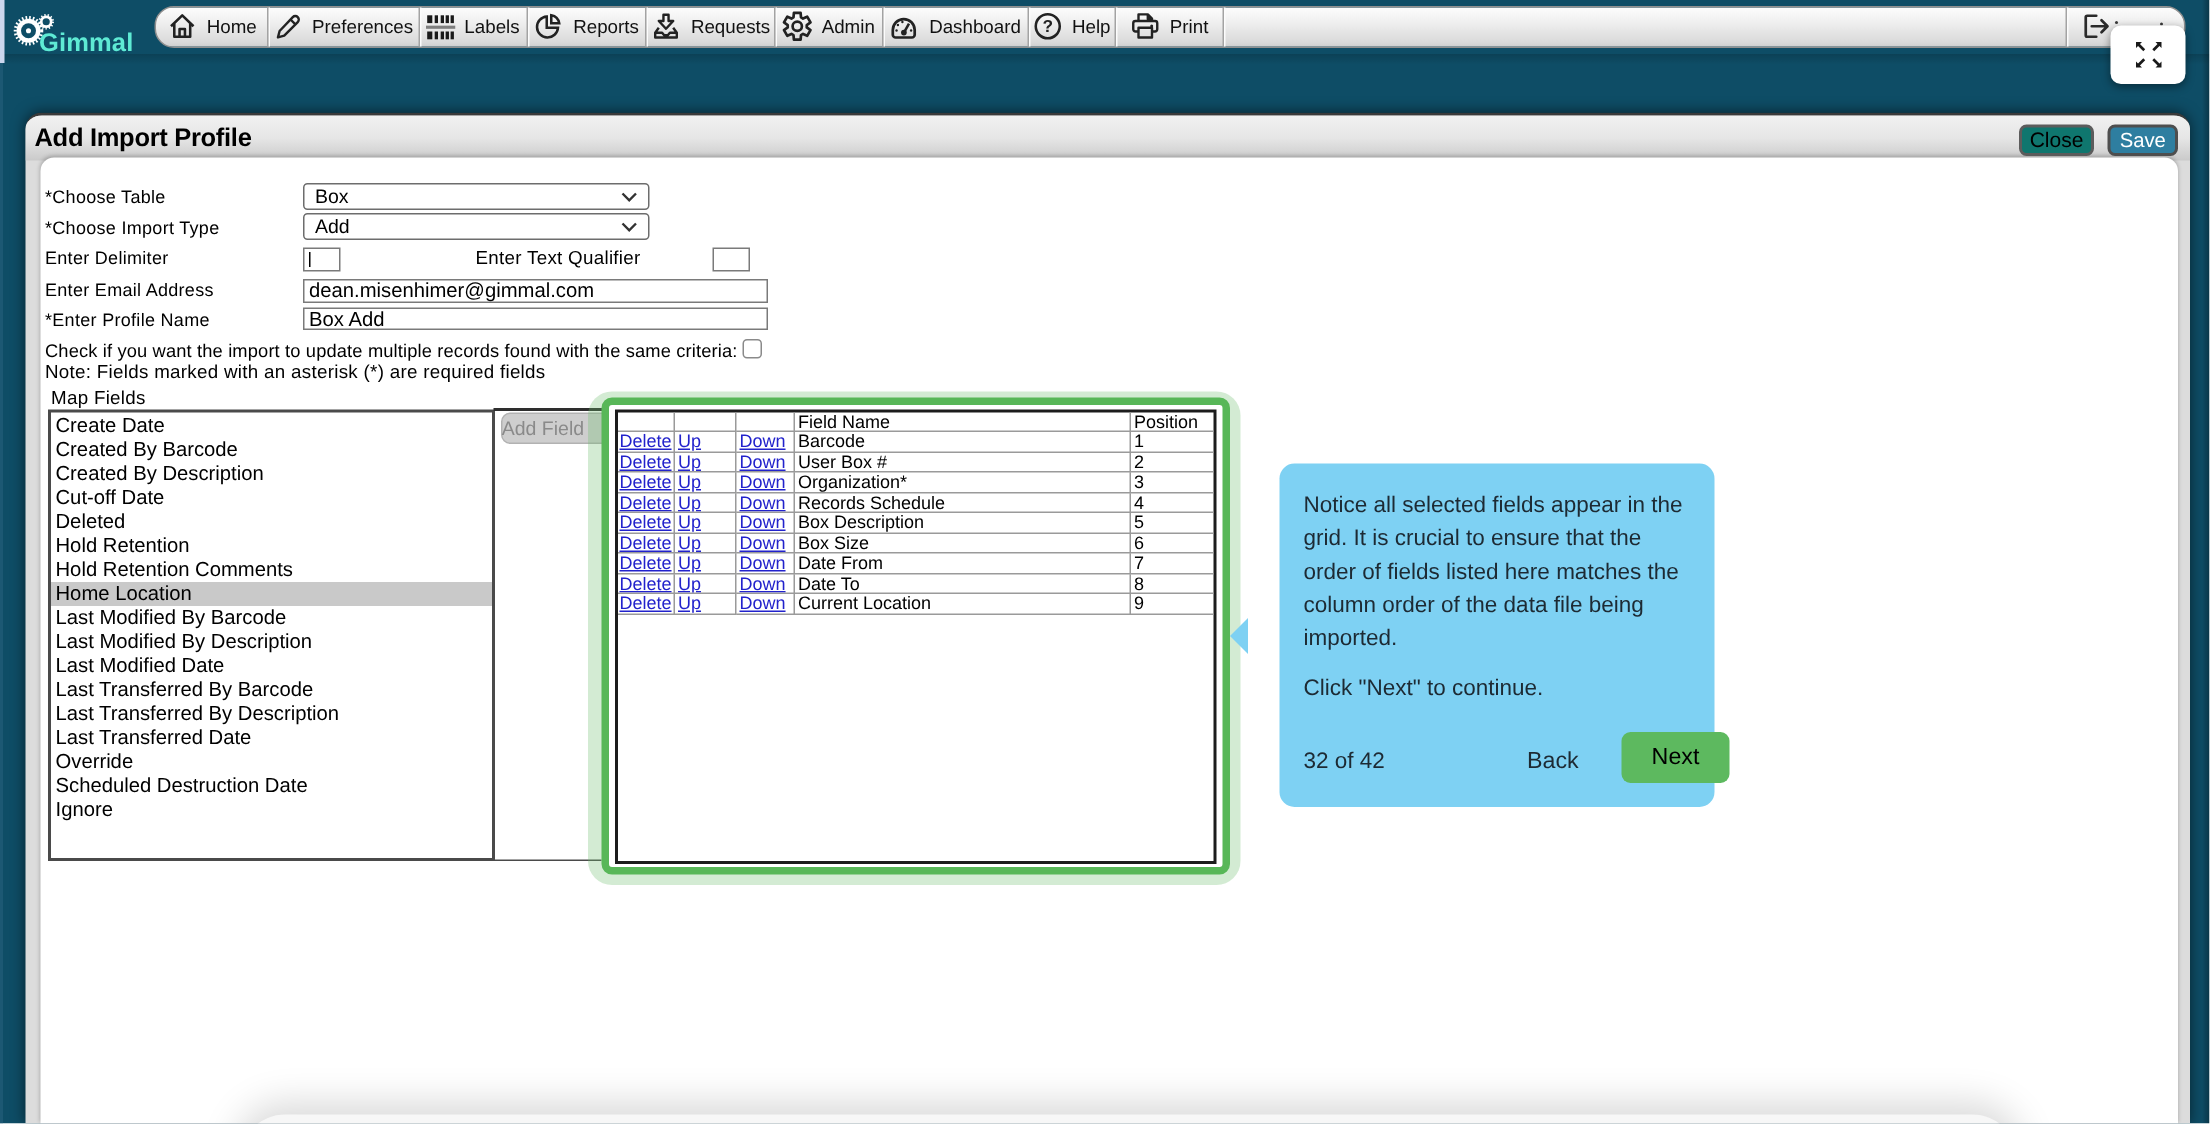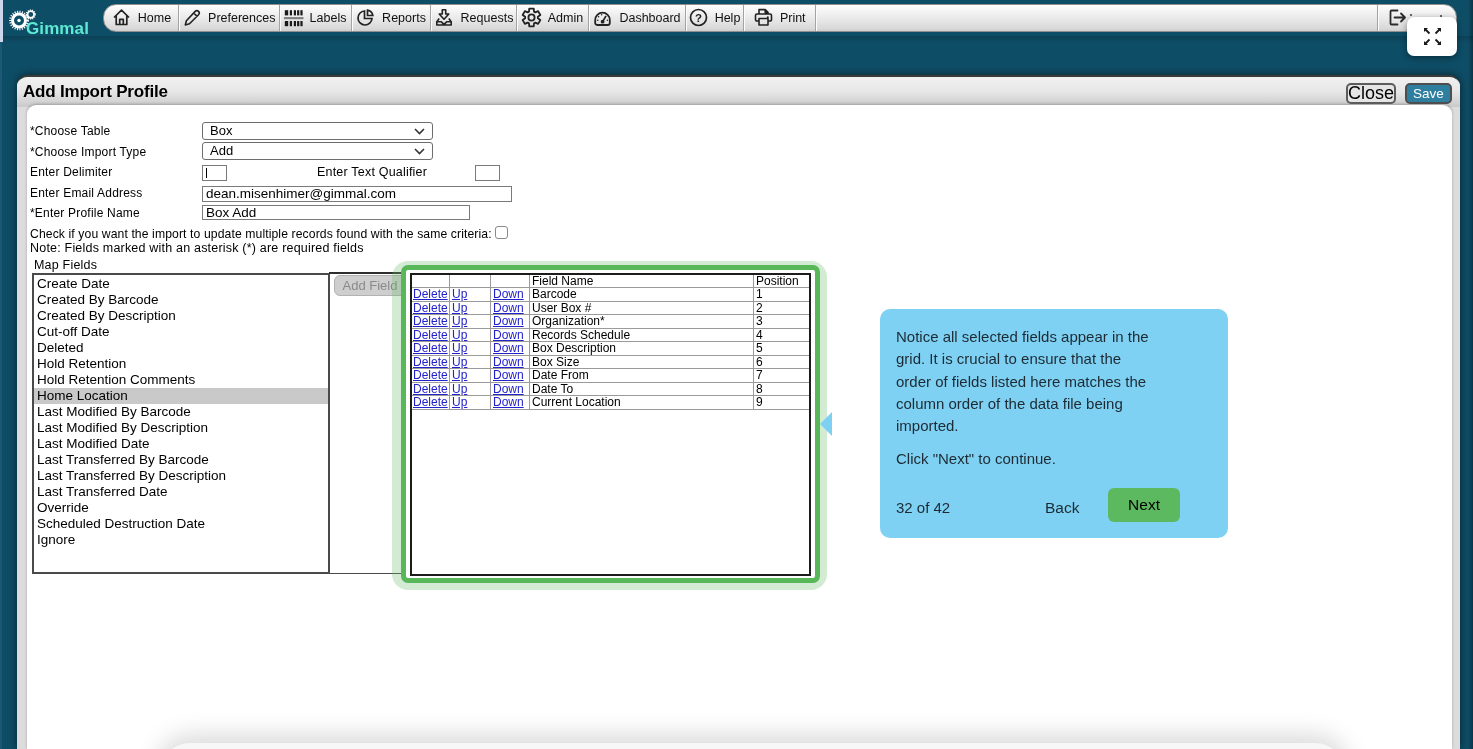--- a/index.html
+++ b/index.html
@@ -26,53 +26,53 @@
 
 
 #fsbox { left:1407px; top:17px; width:50px; height:39px; background:#ffffff; border-radius:7px; box-shadow:0 2px 6px rgba(0,0,0,0.4); }
 #fsbox svg { position:absolute; left:14px; top:8px; }
 
 
 #dialog { left:17px; top:75px; width:1443px; height:674px; border-radius:11px 11px 0 0; background:#dcdcdc; border-top:2px solid #3a3a3a; box-shadow:0 0 9px rgba(0,0,0,0.55); overflow:hidden; }
 #dlghead { position:absolute; left:0; top:0; width:100%; height:30px; background:linear-gradient(#f1f1f1, #e6e6e6 50%, #cacaca 100%); }
 #dlgtitle { position:absolute; left:6px; top:5px; font-size:17px; font-weight:bold; color:#000; letter-spacing:-0.2px; }
 #panel { left:27px; top:105px; width:1425px; height:644px; background:#ffffff; border-radius:9px 9px 0 0; box-shadow:0 -1px 3px rgba(0,0,0,0.25); }
-#btnclose { left:1346px; top:83px; width:50px; height:21px; background:#e5e5e5; border:2px solid #5c5c5c; border-radius:5px; font-size:18px; color:#000; text-align:center; line-height:17px; }
+#btnclose { left:1346px; top:83px; width:50px; height:21px; background:#0f766e; border:2px solid #5c5c5c; border-radius:5px; font-size:14px; color:#000; text-align:center; line-height:17px; }
 #btnsave { left:1405px; top:83px; width:47px; height:21px; background:#2e7ea0; border:2px solid #4e4e4e; border-radius:5px; font-size:13.5px; color:#fff; text-align:center; line-height:17px; }
 
 
 .flabel { position:absolute; font-size:12px; color:#000; letter-spacing:0.2px; }
 .sel { position:absolute; left:202px; width:231px; height:18px; border:1px solid #6d6d6d; border-radius:3px; background:#fff; font-size:13px; color:#000; line-height:16px; padding-left:7px; }
 .sel .chev { position:absolute; right:7px; top:5px; }
 .inp { position:absolute; border:1px solid #7a7a7a; background:#fff; font-size:13.5px; color:#000; line-height:14px; padding-left:3px; }
 #caret { left:205.5px; top:168px; width:1px; height:10px; background:#000; }
 #chkbox { left:495px; top:226px; width:13px; height:13px; border:1.5px solid #8a8a8a; border-radius:3px; background:#fff; }
 
 
 #listbox { left:32px; top:273px; width:298px; height:301px; border:2px solid #4a4a4a; background:#fff; font-size:13.5px; color:#000; line-height:16px; padding-top:1px; }
 #listbox div { padding-left:3px; white-space:nowrap; }
 #listbox .hl { background:#c9c9c9; }
 
-#addfield { left:333.5px; top:274.5px; width:73px; height:21px; background:#cecece; border:1px solid #b2b2b2; border-radius:6px; color:#8a8a8a; font-size:13px; text-align:center; line-height:19px; }
+#addfield { left:333.5px; top:274.5px; width:73px; height:21px; background:#cecece; border:1px solid #b2b2b2; border-radius:6px; color:#8a8a8a; font-size:13px; text-align:left; line-height:19px; }
 
 
 #glow { left:392px; top:261px; width:435px; height:329px; background:rgba(110,190,110,0.30); border-radius:16px; }
 #greenbox { left:401px; top:265px; width:419px; height:318px; border:5px solid #58b758; border-radius:7px; background:#ffffff; }
 
 
 #gridbox { left:410px; top:272.5px; width:401px; height:303px; border:2px solid #1c1c1c; background:#fff; }
 table.grid { border-collapse:collapse; width:100%; table-layout:fixed; font-size:12px;padding-left:28px; }
 table.grid td { border:1px solid #9a9a9a; height:12.72px; line-height:12.5px; padding:0 0 0 2.5px; white-space:nowrap; overflow:hidden; color:#000; }
 table.grid tr td { border-top:none; }
 table.grid tr td:first-child { border-left:none; padding-left:1px;margin-top:24px; }
 table.grid tr td:last-child { border-right:none; }
 table.grid a { color:#2222cc; text-decoration:underline; }
 
 
-#tip { left:880px; top:309px; width:348px; height:229px; background:#7ed1f3; border-radius:10px; }
+#tip { left:853px; top:309px; width:290px; height:229px; background:#7ed1f3; border-radius:10px; }
 #tiparrow { left:820px; top:412px; width:0; height:0; border-top:12px solid transparent; border-bottom:12px solid transparent; border-right:12px solid #7ed1f3; }
 #tiptext { position:absolute; left:16px; top:17px; font-size:15px; line-height:22.3px; color:#1d2a33; }
 #tipclick { position:absolute; left:16px; top:141px; font-size:15px; color:#1d2a33; }
 #tipfoot { position:absolute; left:16px; top:190px; font-size:15px; color:#1d2a33; }
 #tipback { position:absolute; left:165px; top:190px; font-size:15.5px; color:#1d2a33; }
 #tipnext { position:absolute; left:228px; top:179px; width:72px; height:34px; background:#5db95f; border-radius:6px; font-size:15.5px; color:#000000; text-align:center; line-height:34px; }
 
 
 #bottombox { left:160px; top:743px; width:1185px; height:60px; background:#f7f7f7; border-radius:34px; box-shadow:0 -5px 25px 3px rgba(0,0,0,0.15); }
 </style>
@@ -105,21 +105,21 @@
   <div class="sel" style="top:122px;">Box<svg class="chev" width="11" height="7" viewBox="0 0 11 7">
         <path d="M1 1 L5.5 5.5 L10 1" fill="none" stroke="#333" stroke-width="1.6"></path>
       </svg></div>
   <div class="sel" style="top:142px;">Add<svg class="chev" width="11" height="7" viewBox="0 0 11 7">
         <path d="M1 1 L5.5 5.5 L10 1" fill="none" stroke="#333" stroke-width="1.6"></path>
       </svg></div>
   <div class="inp" style="left:202px; top:165px; width:25px; height:16px; border-width:1.5px;"></div>
   <div class="abs" id="caret"></div>
   <div class="inp" style="left:475px; top:165px; width:25px; height:16px; border-width:1.5px;"></div>
   <div class="inp" style="left:202px; top:186px; width:310px; height:15.5px;">dean.misenhimer@gimmal.com</div>
-  <div class="inp" style="left:202px; top:205px; width:268px; height:15px;">Box Add</div>
+  <div class="inp" style="left:202px; top:205px; width:310px; height:15px;">Box Add</div>
   <div class="abs" id="chkbox"></div>
 
   <div class="abs" id="listbox">
     <div>Create Date</div>
     <div>Created By Barcode</div>
     <div>Created By Description</div>
     <div>Cut-off Date</div>
     <div>Deleted</div>
     <div>Hold Retention</div>
     <div>Hold Retention Comments</div>

